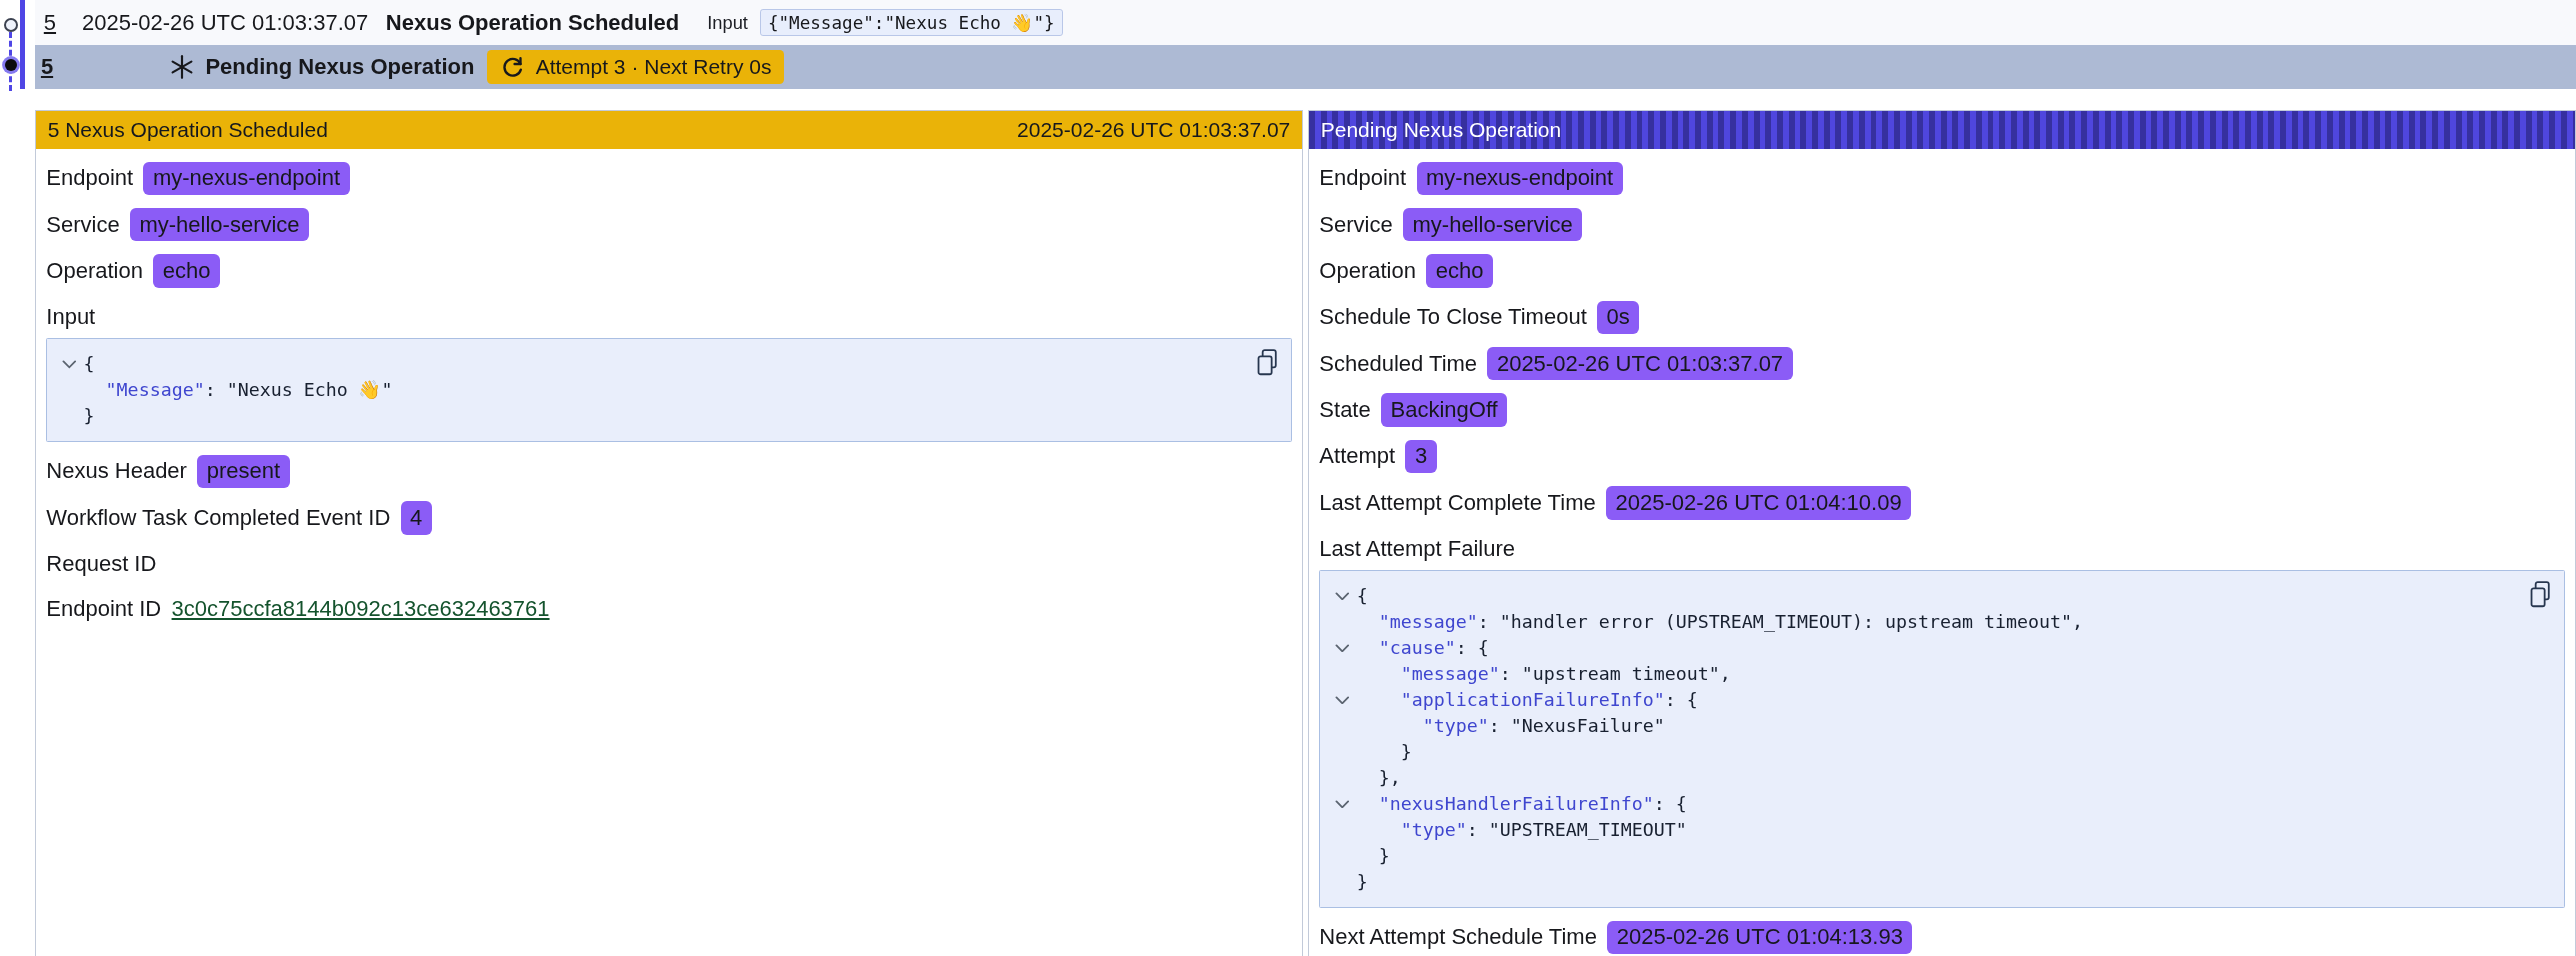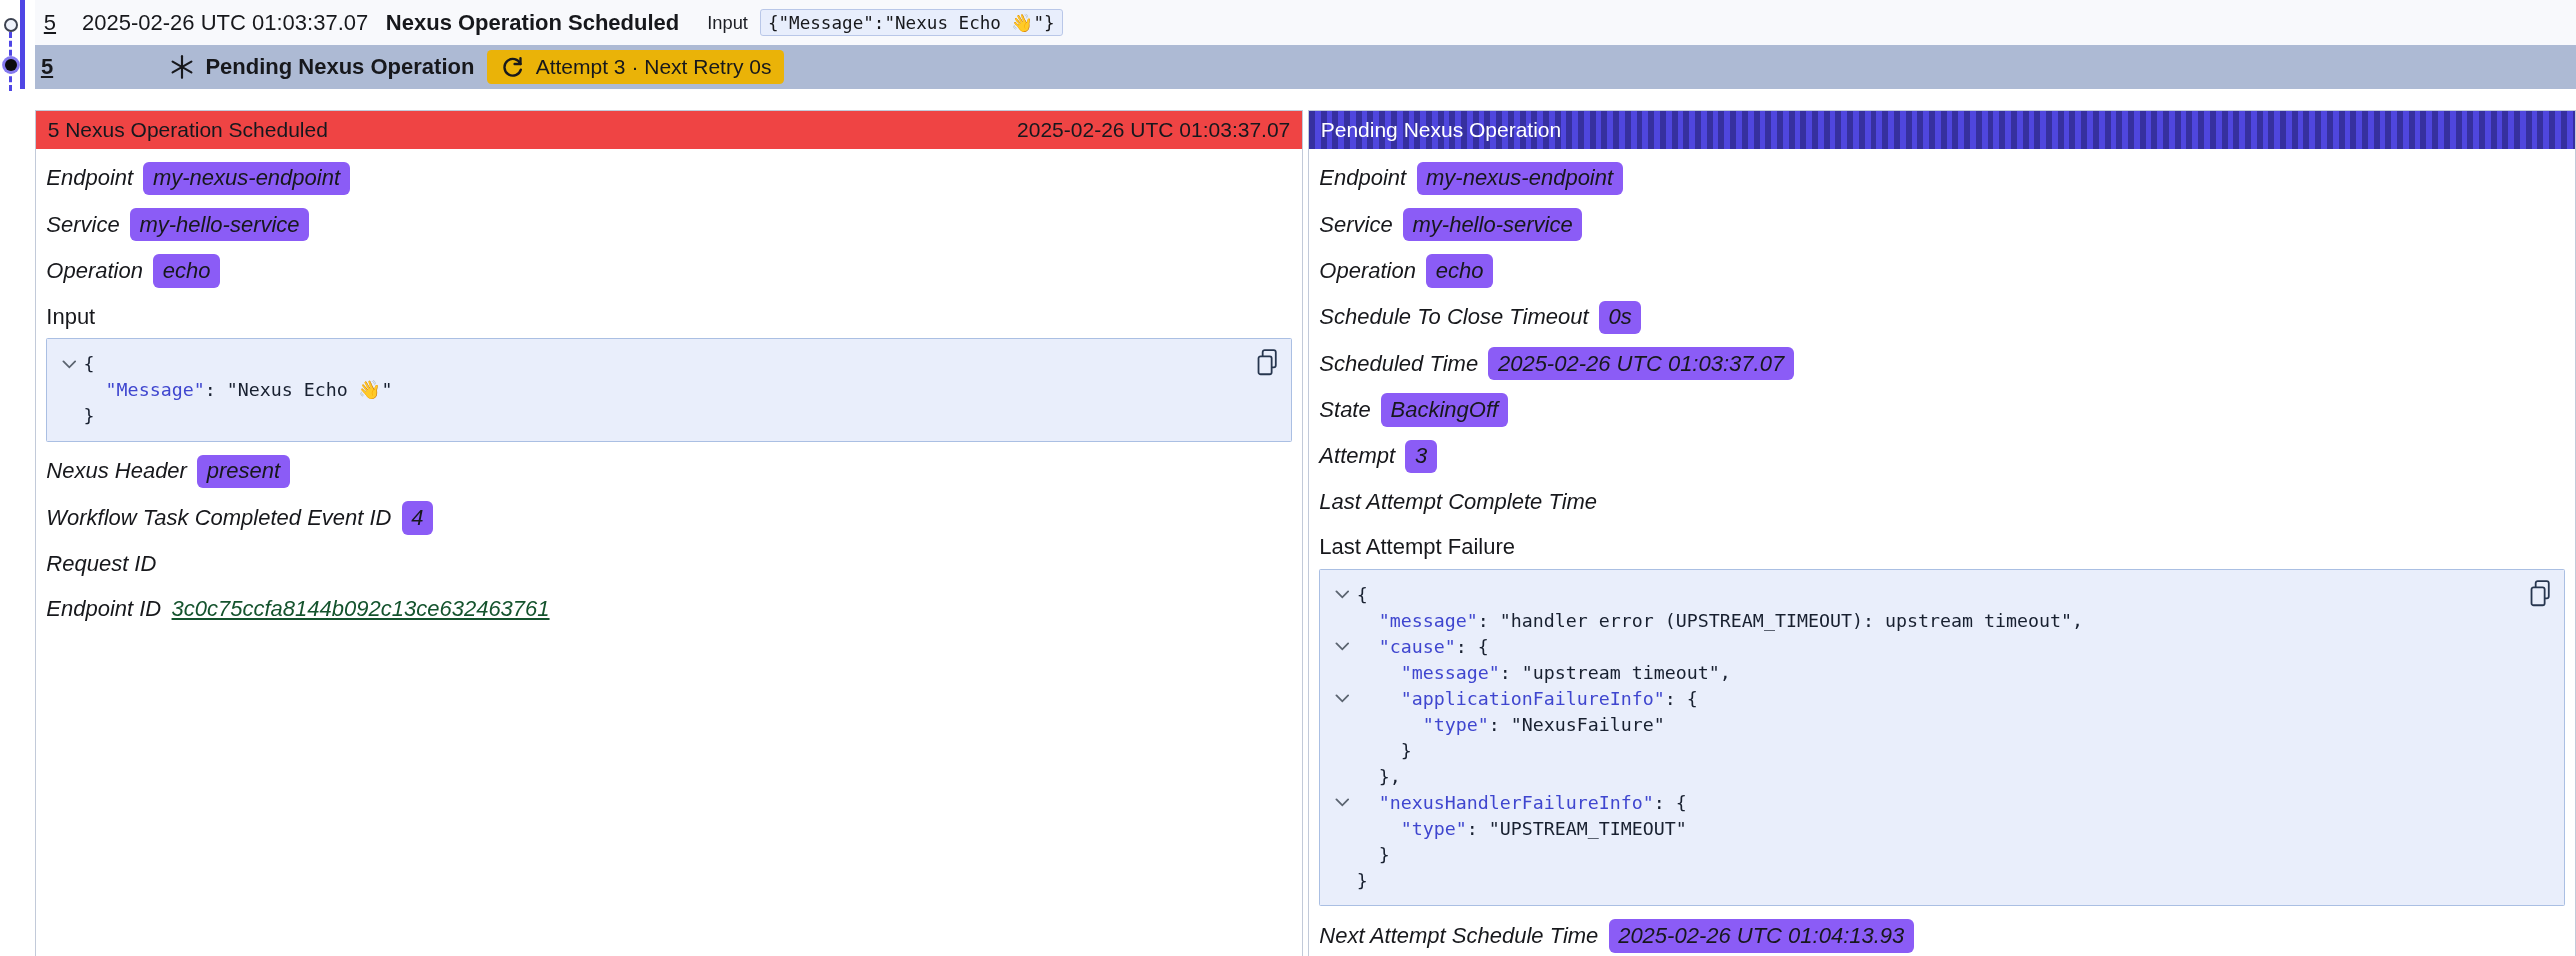--- a/index.html
+++ b/index.html
@@ -35,26 +35,26 @@
     display:inline-flex; align-items:center; gap:10.3px; margin-left:13px;
     background:#eab308; border-radius:4.4px; padding:4.4px 13px; height:34px; font-size:21px; color:#17181c;
   }
   
   .panels{ display:flex; gap:5.1px; margin:20.5px 0 0 35px; height:849px; }
   .panel{ flex:1; border:0.7px solid #c2cad9; background:#fff; overflow:hidden; }
   .panel-header{
     height:38px; display:flex; align-items:center; justify-content:space-between;
     padding:0 11.7px; font-size:21px; font-weight:500;
   }
-  .panel-left .panel-header{ background:#ef4444; color:#15181e; }
+  .panel-left .panel-header{ background:#eab308; color:#15181e; }
   .panel-right .panel-header{
     background:repeating-linear-gradient(90deg,#36309f 0 5.9px,#4f46de 5.9px 11.7px);
     color:#ffffff; font-weight:500;
   }
-  .field-row{ display:flex; align-items:center; gap:10.3px; margin:13px 10.3px; min-height:32px; font-size:22px;font-style:italic; }
+  .field-row{ display:flex; align-items:center; gap:10.3px; margin:13px 10.3px; min-height:32px; font-size:22px; }
   .field-label{ color:#17181c; white-space:nowrap; }
   .badge{ background:#8b5cf6; border-radius:5.9px; padding:3.7px 9.5px; color:#17181c; }
   .linkval{ color:#14532d; text-decoration:underline; cursor:pointer; padding:3.7px 0; }
   .block-label{ font-size:22px; margin:16px 10.3px 8.8px; }
   .code-block{
     position:relative; margin:0 10.3px; background:#e9eefb; border:1.5px solid #aabfe3; border-radius:1.5px;
     padding:11.7px 44px 11.7px 7.3px;
     font-family:"DejaVu Sans Mono", monospace; font-size:18.3px; line-height:26px; color:#182030;
   }
   .code-line{ display:flex; }
@@ -191,20 +191,21 @@
           <div class="field-row">
             <span class="field-label">State</span>
             <span class="badge">BackingOff</span>
           </div>
           <div class="field-row">
             <span class="field-label">Attempt</span>
             <span class="badge">3</span>
           </div>
           <div class="field-row">
             <span class="field-label">Last Attempt Complete Time</span>
+            <span class="badge">2025-02-26 UTC 01:04:10.09</span>
           </div>
           <div class="block-label">Last Attempt Failure</div>
           <div class="code-block">
             <span class="copy-btn"><svg viewBox="0 0 36 42" width="25" height="29" fill="none" stroke="#27364f" stroke-width="2.6">
                 <rect x="11" y="3" width="19" height="25" rx="3"></rect>
                 <rect x="5" y="12" width="19" height="26" rx="3" fill="#e9eefb"></rect>
               </svg></span>
             <div class="code-line">
               <span class="chev">
                 <svg width="14.6" height="8.8" viewBox="0 0 20 12" fill="none" stroke="#5b6470" stroke-width="2.5" stroke-linecap="round">

